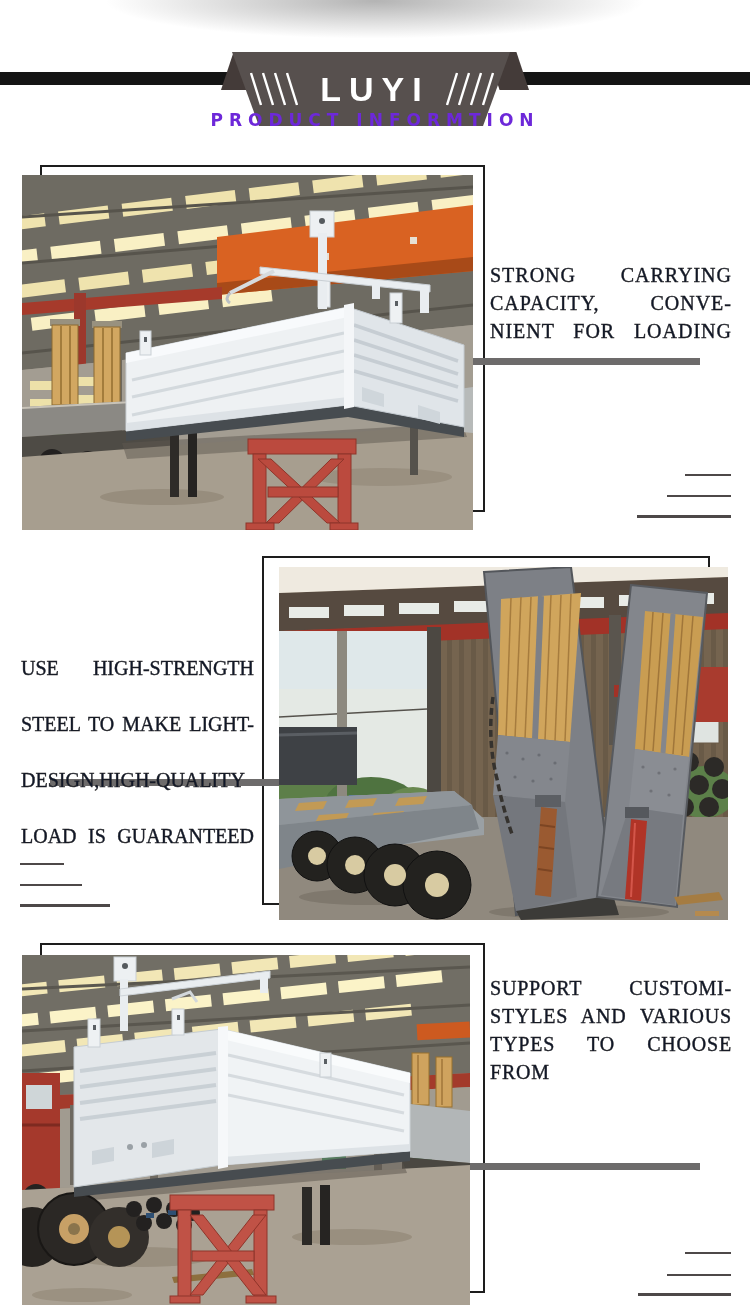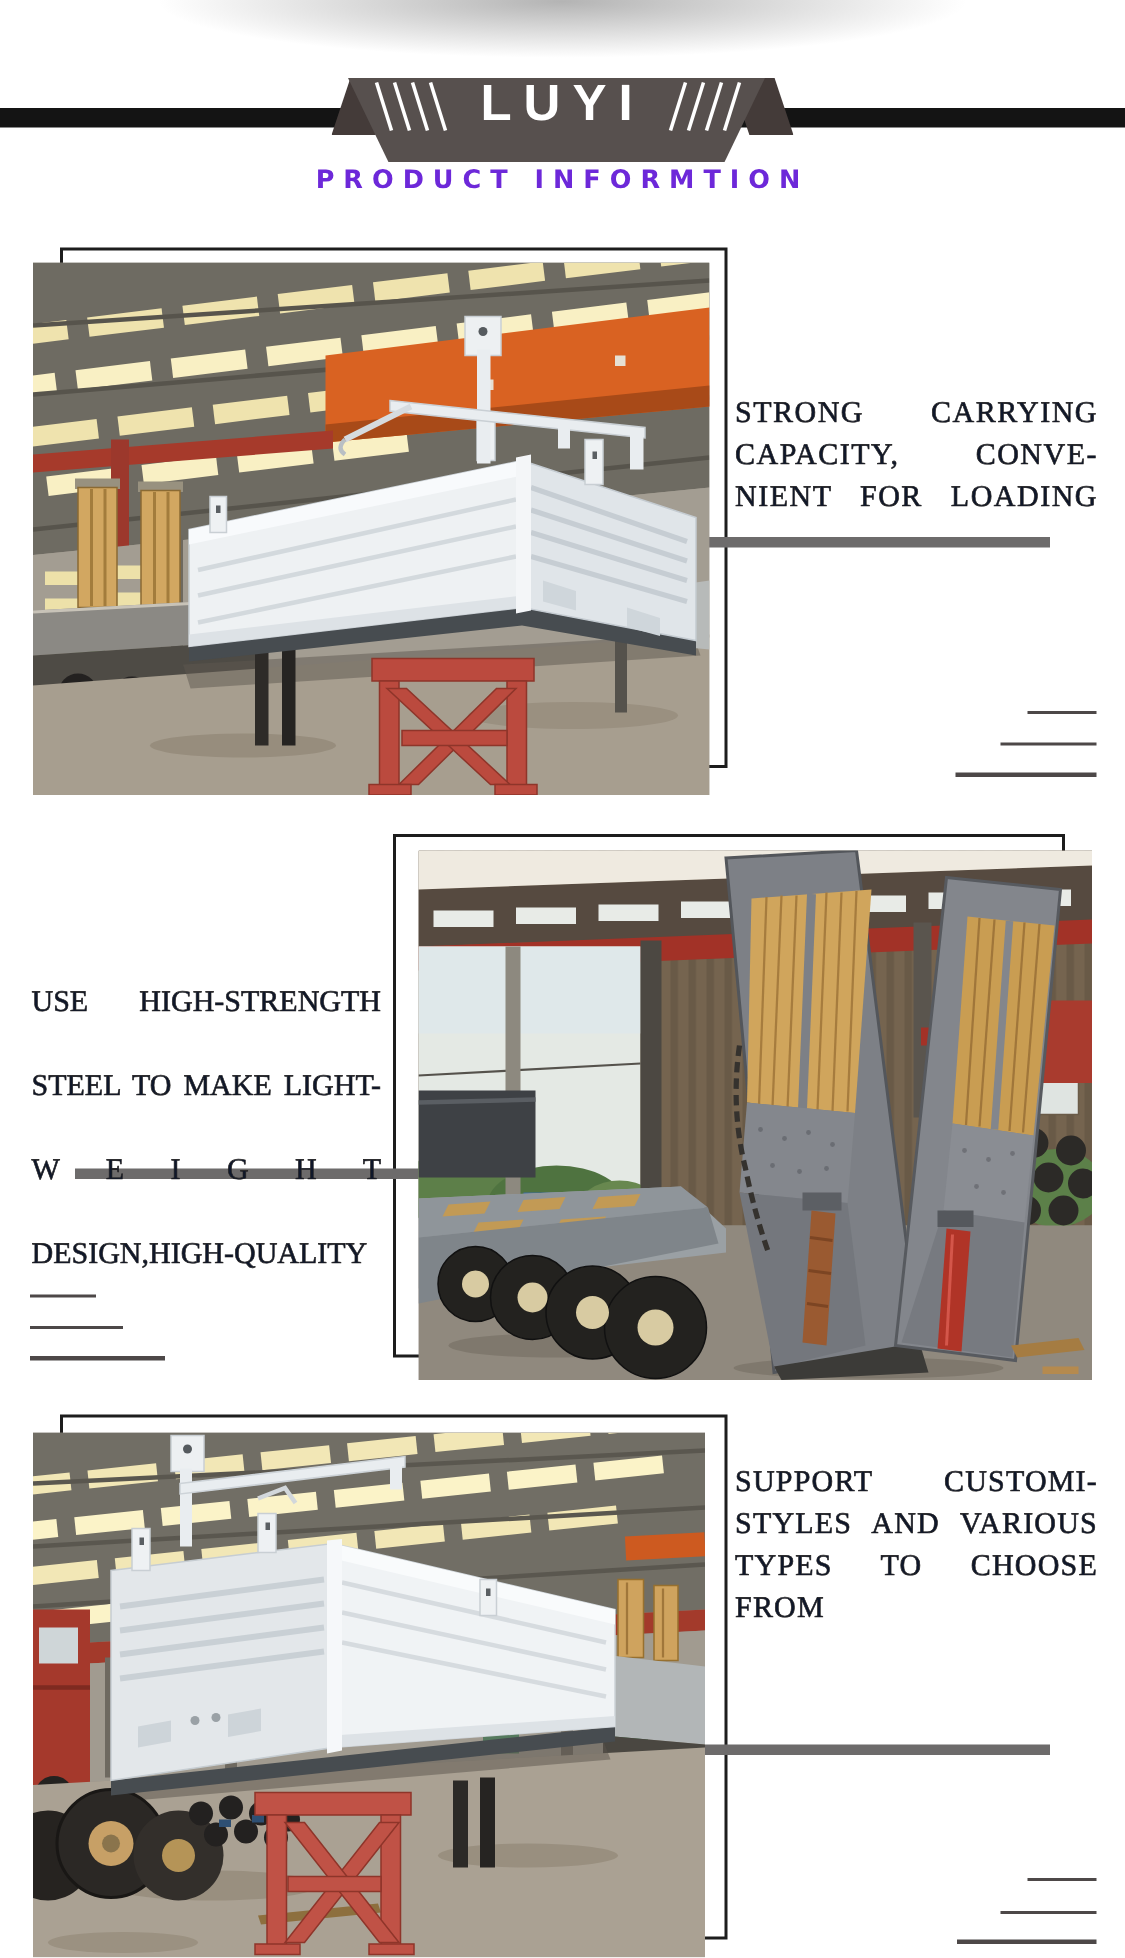--- a/index.html
+++ b/index.html
@@ -5,23 +5,23 @@
   html,body{margin:0;padding:0;background:#fff;}
   .page{position:relative;width:750px;height:1305px;background:#ffffff;overflow:hidden;
         font-family:"Liberation Sans",sans-serif;}
   
   .top-shadow{position:absolute;left:95px;top:-38px;width:560px;height:78px;
     background:radial-gradient(ellipse at center,rgba(105,105,105,.5),rgba(255,255,255,0) 68%);}
   .black-bar{position:absolute;left:0;top:72px;width:750px;height:13px;background:#141414;z-index:1;}
   .flap{position:absolute;top:52px;width:42px;height:38px;background:#443b39;z-index:2;}
   .flap-left{left:221px;clip-path:polygon(30% 0,100% 0,70% 100%,0 100%);}
   .flap-right{left:487px;clip-path:polygon(0 0,70% 0,100% 100%,30% 100%);}
-  .ribbon{position:absolute;left:232px;top:52px;width:278px;height:56px;background:#57504e;
+  .ribbon{position:absolute;left:232px;top:52px;width:278px;height:74px;background:#57504e;
     clip-path:polygon(0 0,100% 0,90.3% 100%,9.7% 100%);z-index:3;
-    display:flex;justify-content:center;gap:13px;}
+    display:flex;align-items:center;justify-content:center;gap:13px;}
   .brand{color:#ffffff;font-weight:bold;font-size:34px;letter-spacing:8px;padding-left:8px;line-height:1;}
   .stripes{display:block;}
   .subtitle{position:absolute;left:0;top:110px;width:750px;text-align:center;
     font-family:"DejaVu Sans",sans-serif;font-weight:bold;font-size:17px;letter-spacing:6px;
     color:#6d28d9;z-index:3;}
   
   .frame{position:absolute;border:2px solid #1d1d1d;z-index:1;background:transparent;}
   .photo{position:absolute;z-index:3;display:block;}
   .photo svg{display:block;}
   .gbar{position:absolute;height:7px;background:#6d6b6b;z-index:2;}
@@ -390,22 +390,22 @@
           <line x1="356" y1="256" x2="352" y2="330" stroke="#d4564a" stroke-width="2"></line>
         </g>
         <polygon points="395,330 440,325 444,333 399,338" fill="#a57c42"></polygon>
         <rect x="416" y="344" width="24" height="5" fill="#b58a4e"></rect>
       </svg>
     </div>
 
     <div class="tblock b2" style="left:21px;top:626px;width:233px;">
       <div class="tline">USE HIGH-STRENGTH</div>
       <div class="tline">STEEL TO MAKE LIGHT-</div>
-      <div class="tline">W E I G H T</div>
       <div class="tline">DESIGN,HIGH-QUALITY</div>
+      <div class="tline">LOAD IS GUARANTEED</div>
     </div>
 
     <div>
       <div class="accent" style="left:20px;top:863px;width:44px;height:2px;"></div>
       <div class="accent" style="left:20px;top:884px;width:62px;height:2px;"></div>
       <div class="accent" style="left:20px;top:904px;width:90px;height:3px;"></div>
     </div>
   </section>
 
   <section>

